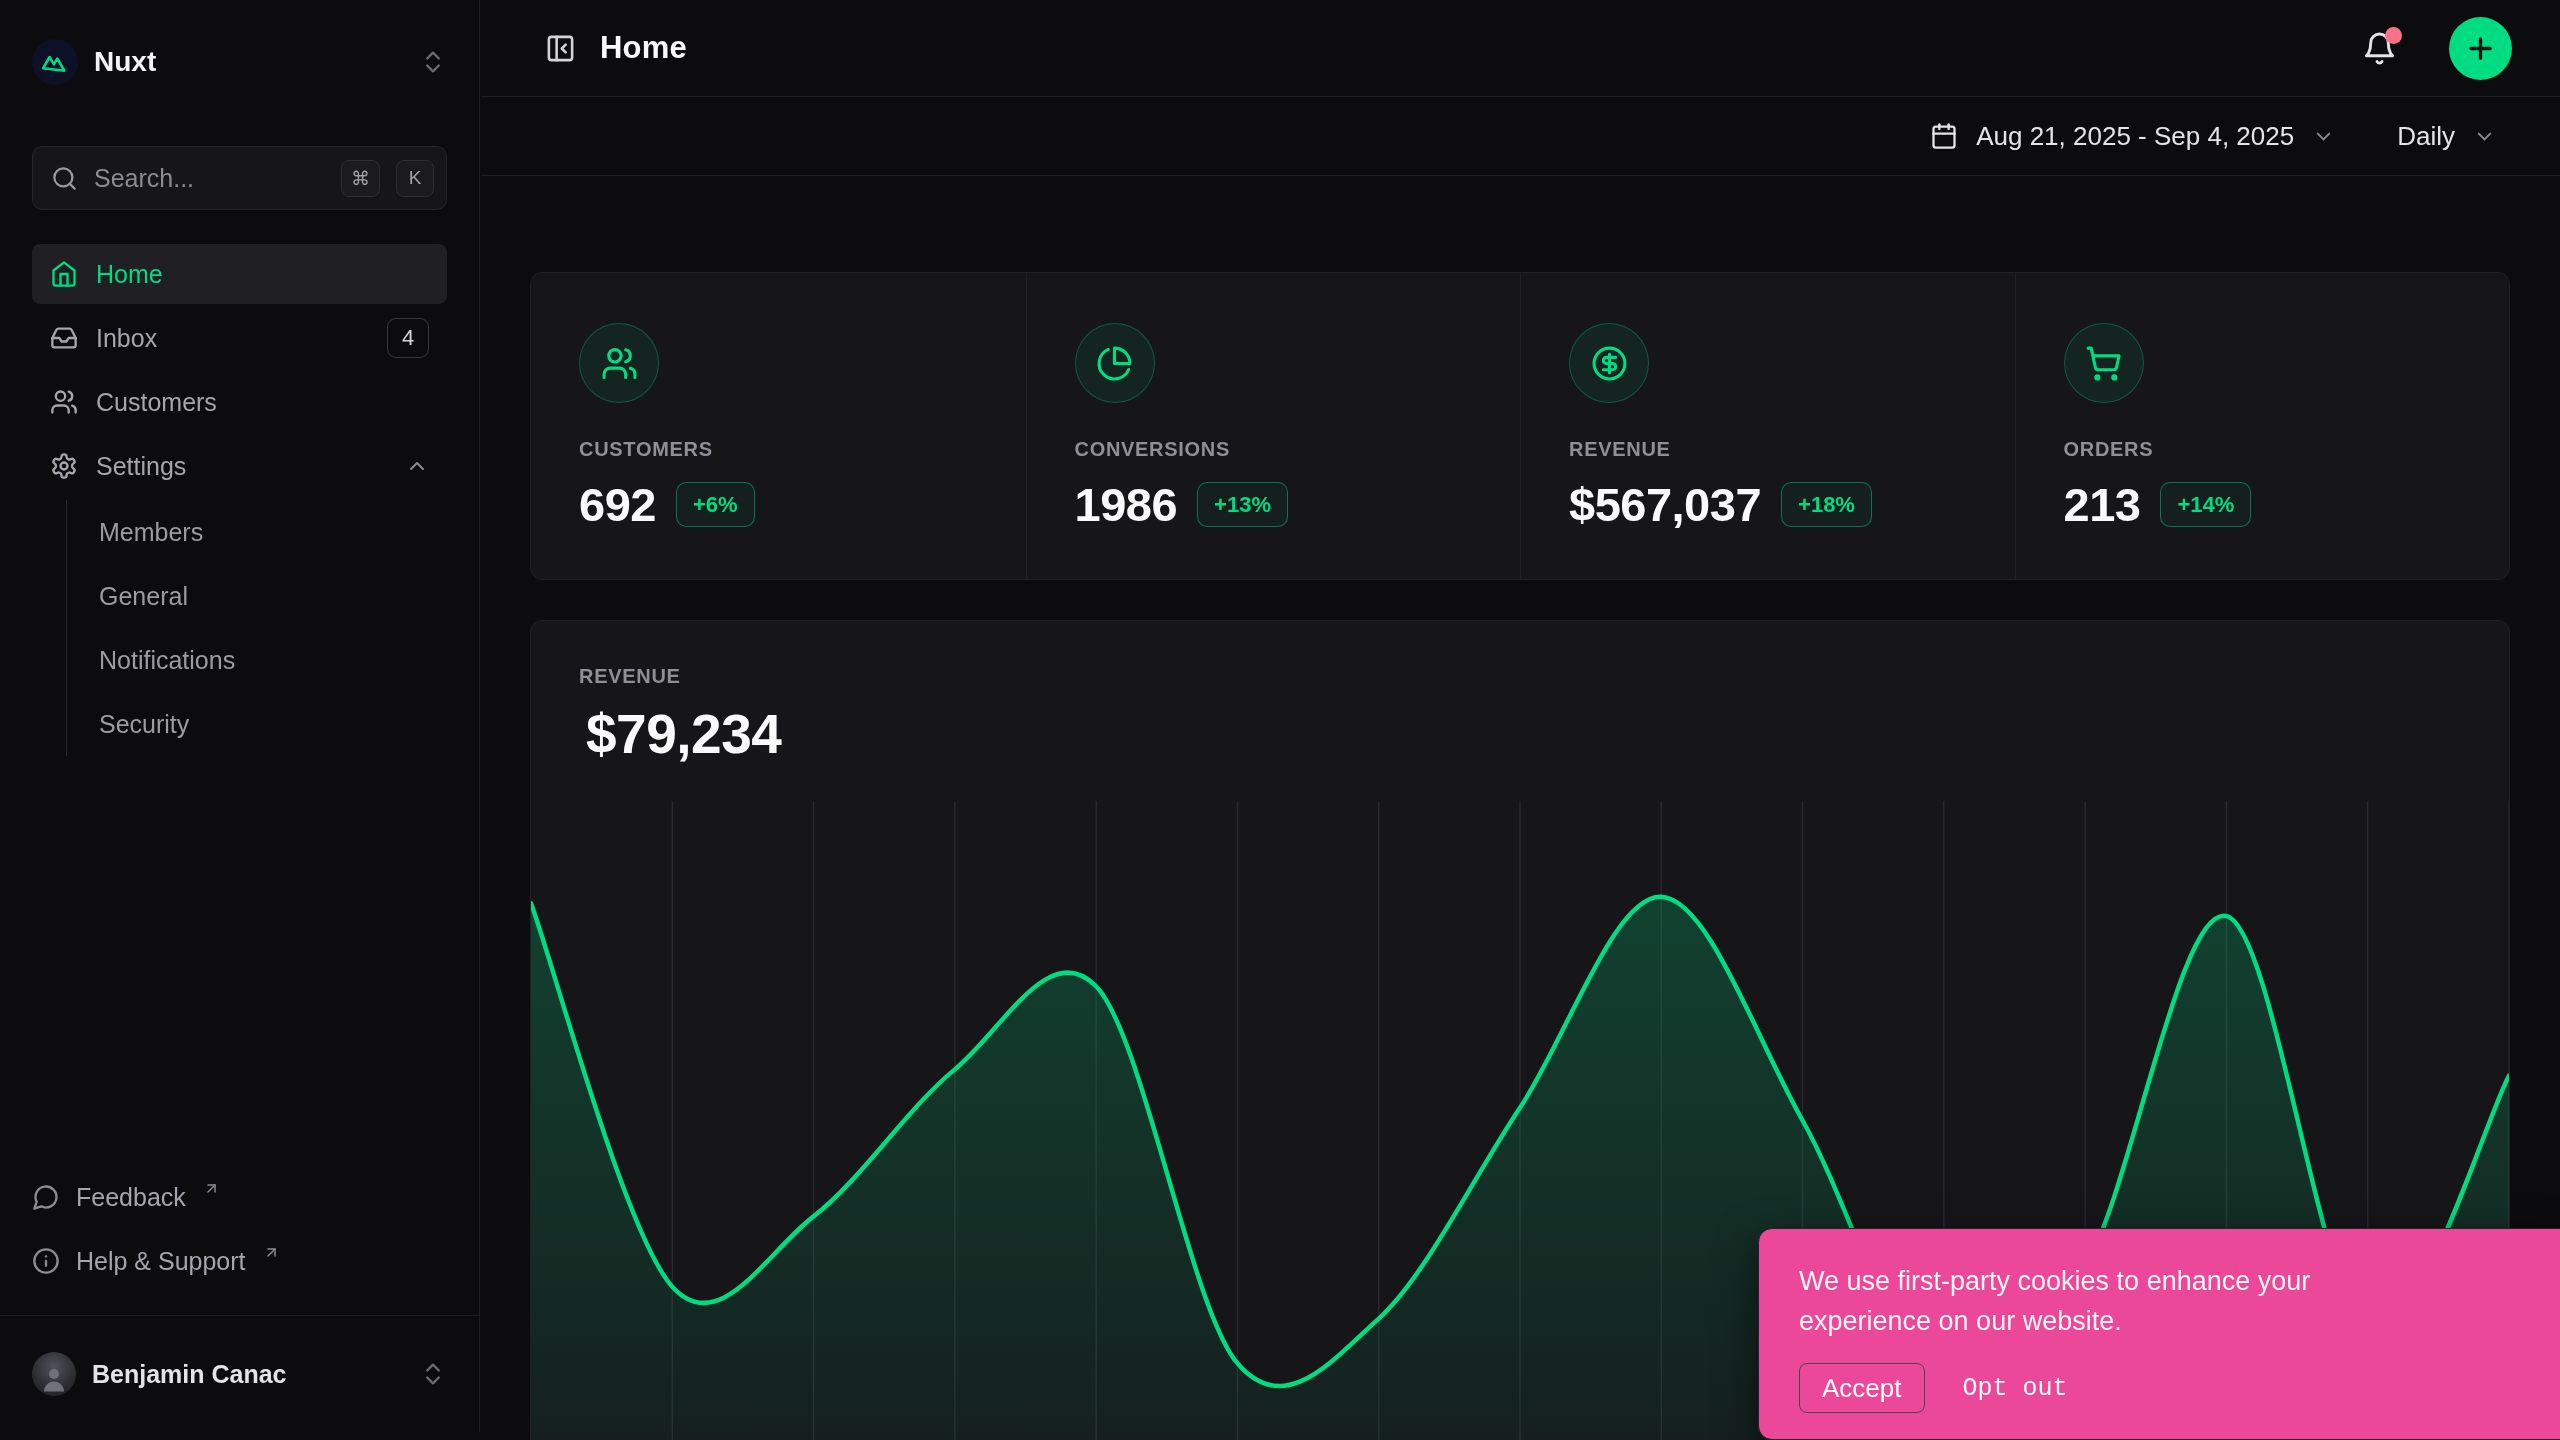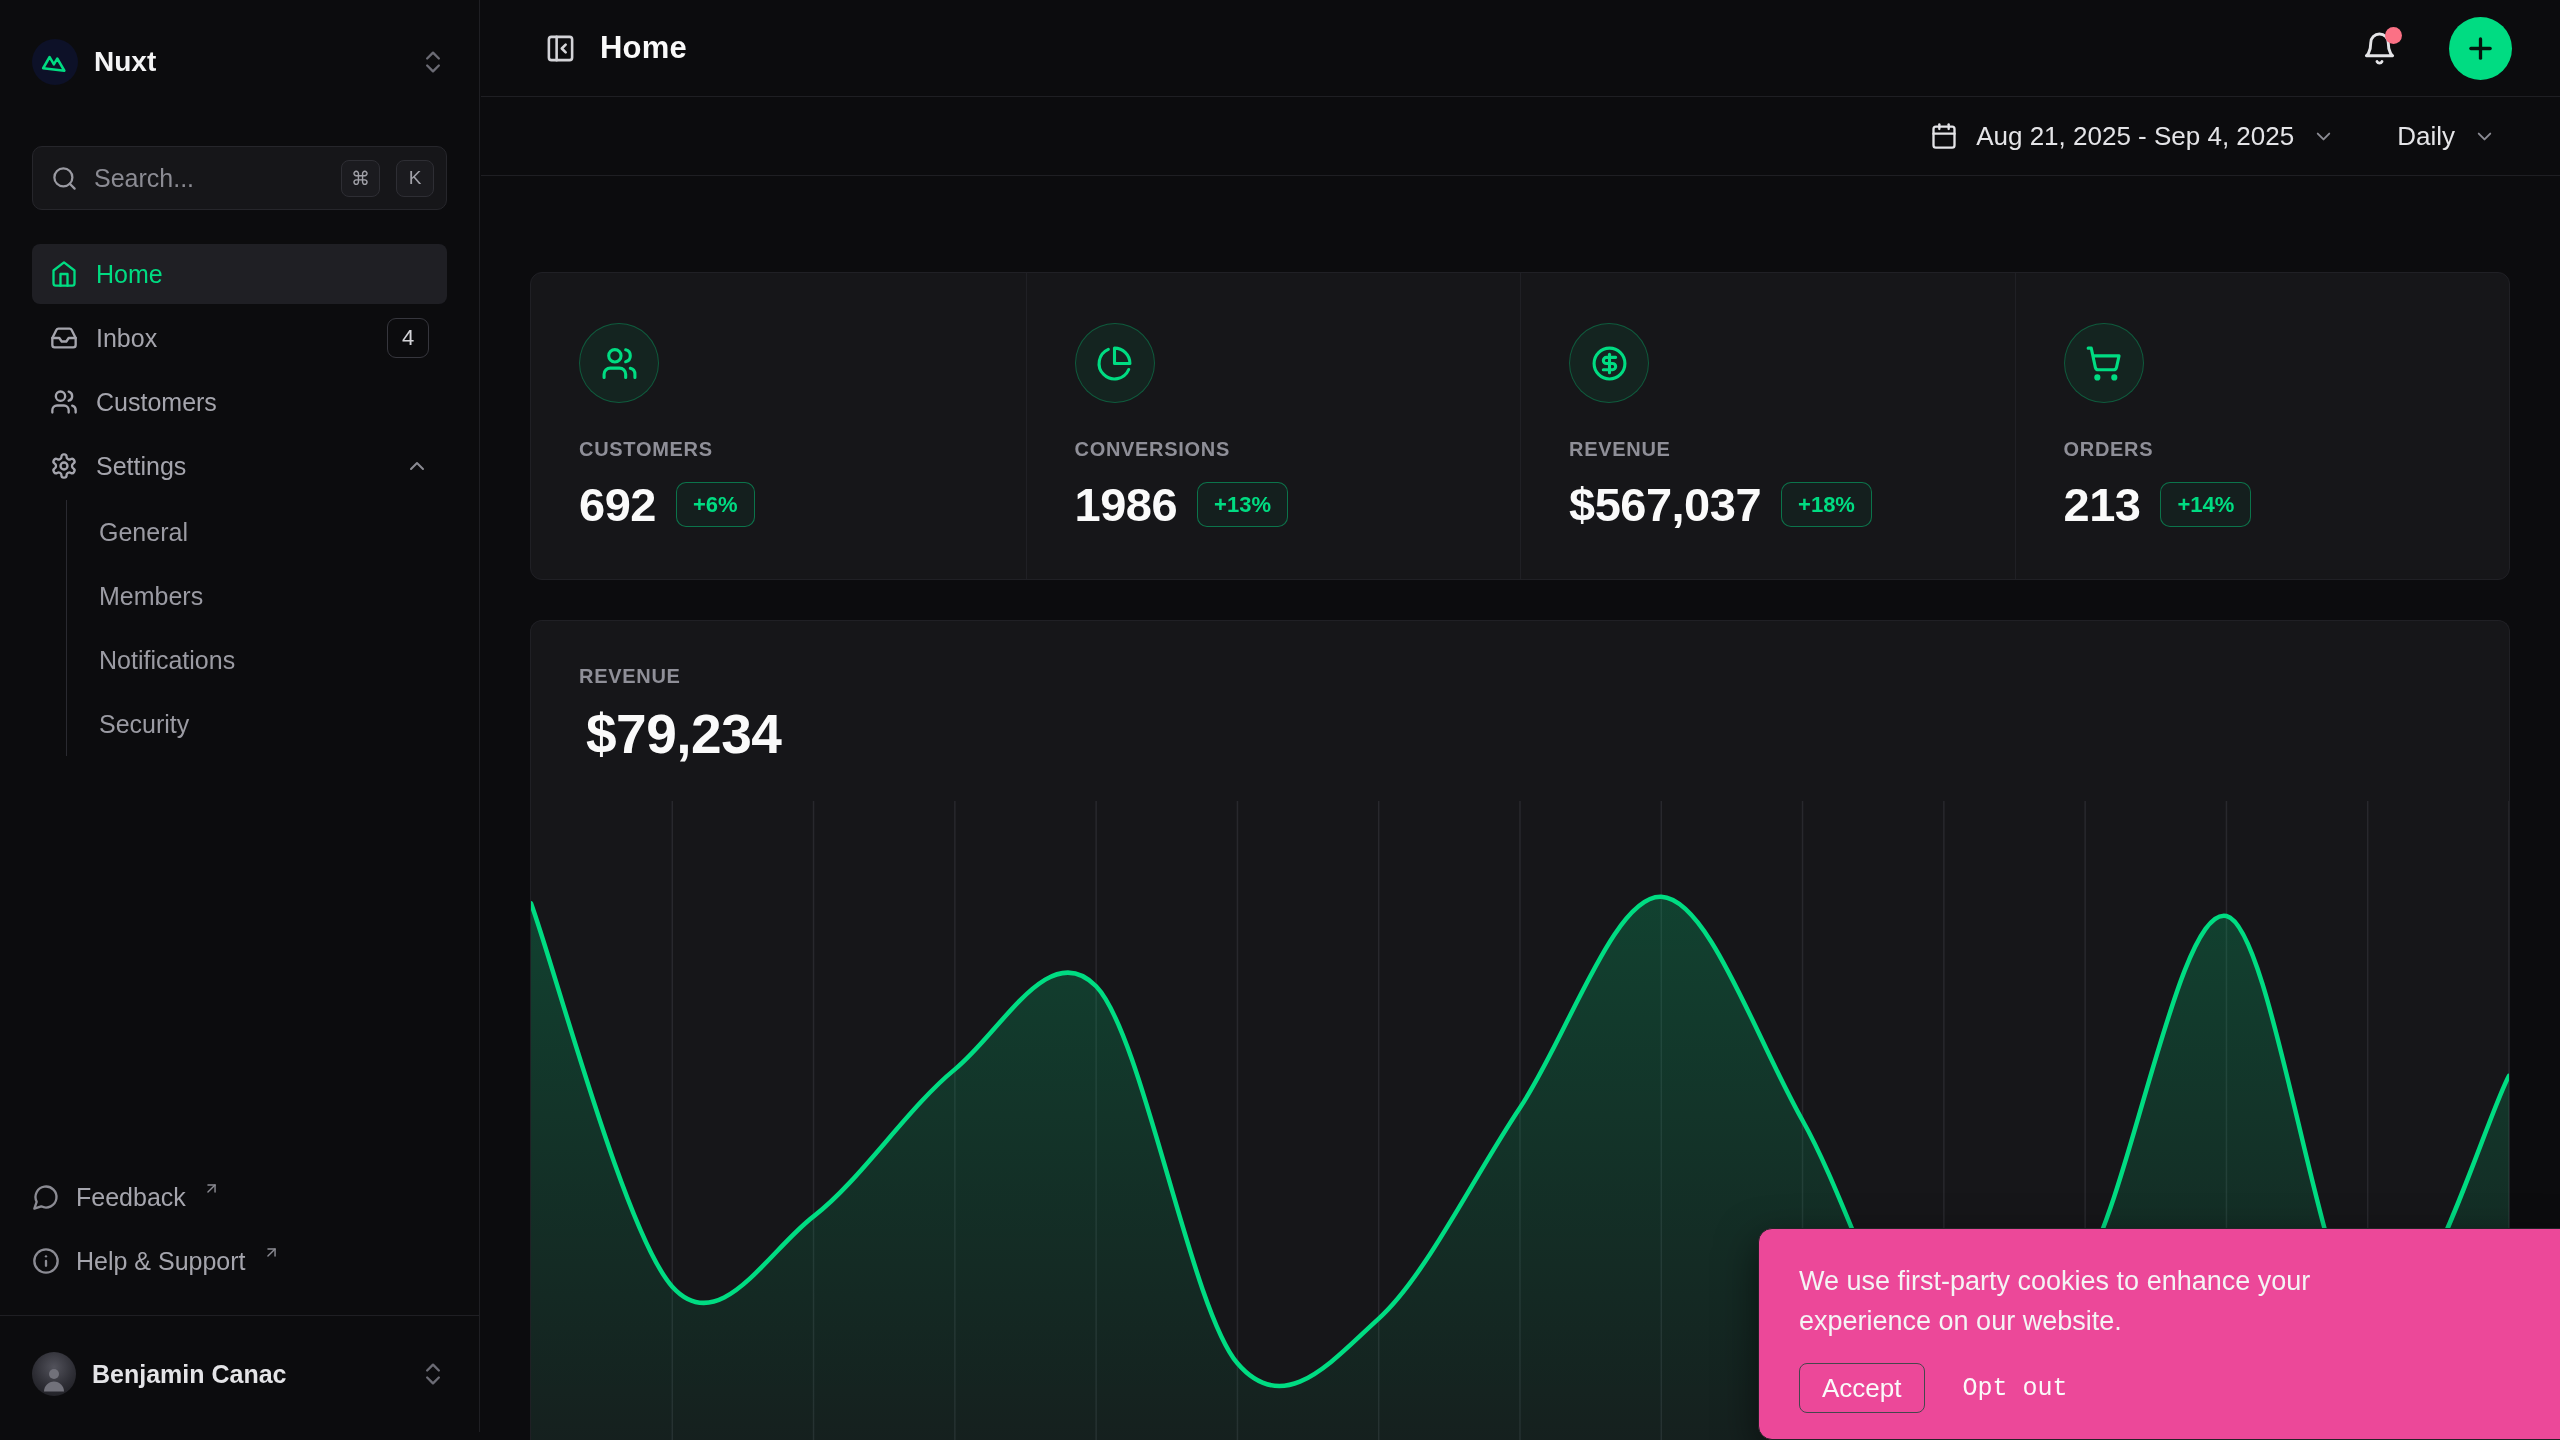--- a/index.html
+++ b/index.html
@@ -189,22 +189,22 @@
         </span>
         <span>Settings</span>
         <span class="trail chevron-up-sm">
           <svg viewBox="0 0 24 24" fill="none" stroke="currentColor" stroke-width="2" stroke-linecap="round" stroke-linejoin="round">
               <path d="m18 15-6-6-6 6"></path>
             </svg>
         </span>
       </div>
 
       <div class="nav-children">
+        <div class="nav-child">Members</div>
         <div class="nav-child">General</div>
-        <div class="nav-child">Members</div>
         <div class="nav-child">Notifications</div>
         <div class="nav-child">Security</div>
       </div>
     </nav>
   </div>
 
   <div class="sidebar-bottom">
     <div class="footer-nav">
       <div class="footer-item">
         <span class="f-icon">

